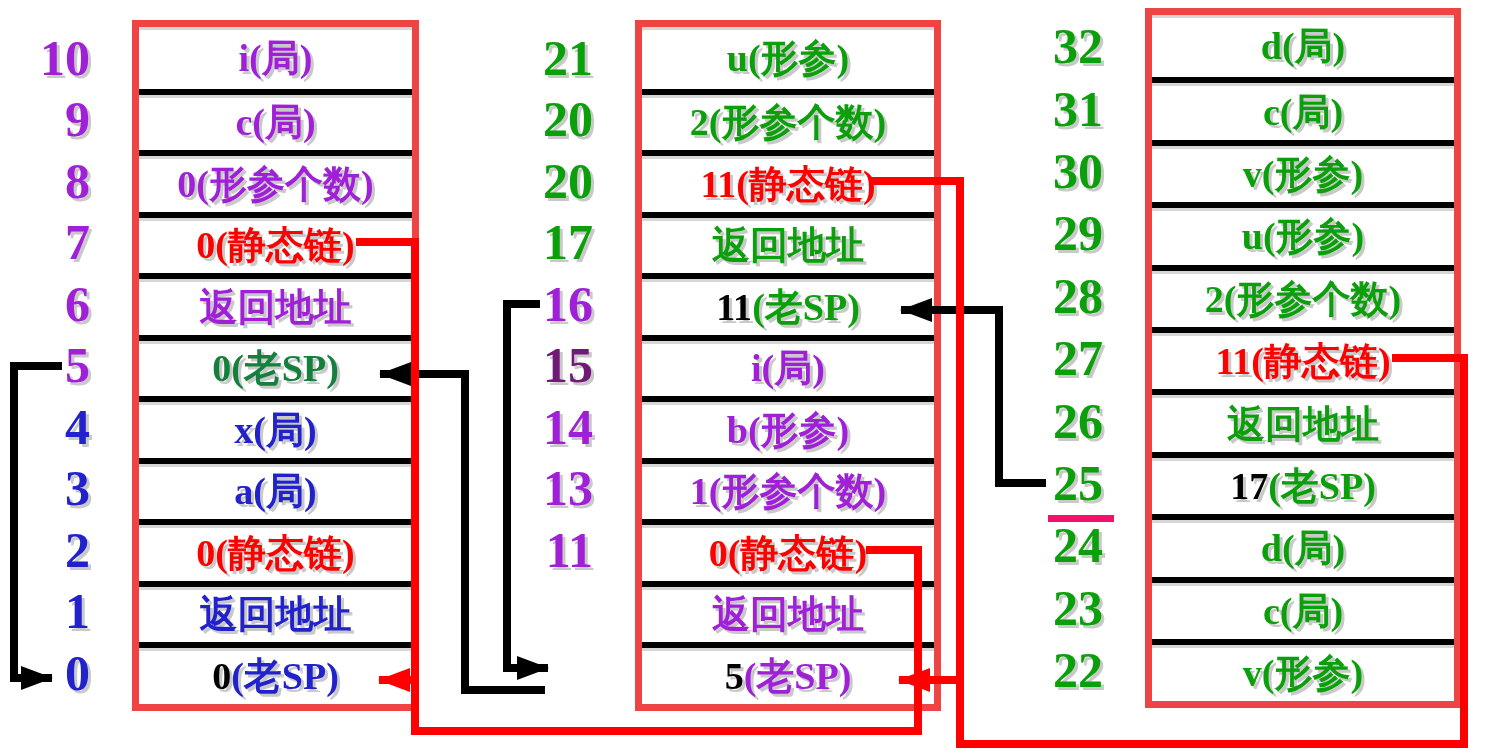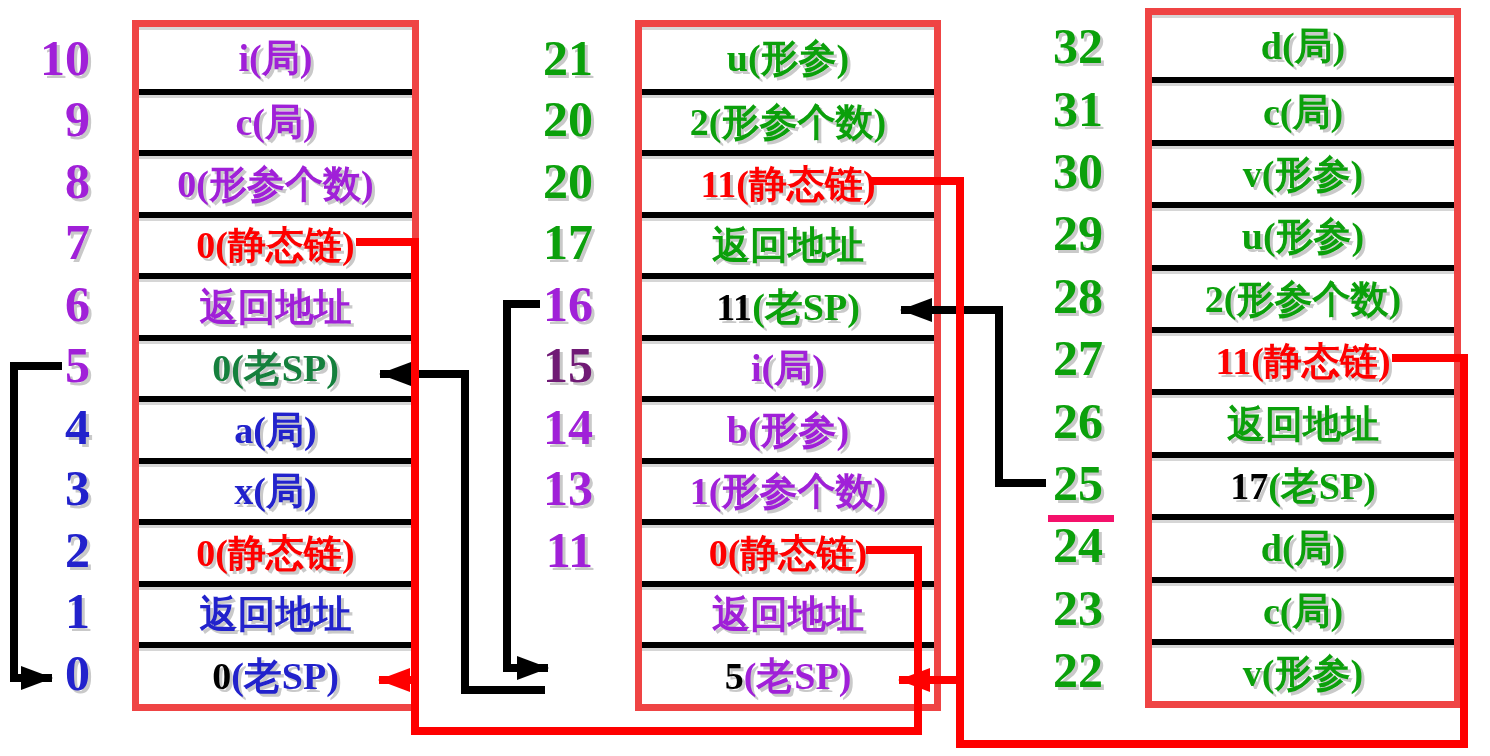--- a/index.html
+++ b/index.html
@@ -73,24 +73,24 @@
         <div class="cell sep">
           <span style="color: rgb(254, 0, 0);">0(静态链)</span>
         </div>
         <div class="cell sep">
           <span style="color: rgb(160, 32, 216);">返回地址</span>
         </div>
         <div class="cell sep">
           <span style="color: #15803d;">0(老SP)</span>
         </div>
         <div class="cell sep">
+          <span style="color: rgb(34, 34, 204);">x(局)</span>
+        </div>
+        <div class="cell sep">
           <span style="color: rgb(34, 34, 204);">a(局)</span>
-        </div>
-        <div class="cell sep">
-          <span style="color: rgb(34, 34, 204);">x(局)</span>
         </div>
         <div class="cell sep">
           <span style="color: rgb(254, 0, 0);">0(静态链)</span>
         </div>
         <div class="cell sep">
           <span style="color: rgb(34, 34, 204);">返回地址</span>
         </div>
         <div class="cell sep">
           <span style="color: rgb(0, 0, 0);">0</span>
           <span style="color: rgb(34, 34, 204);">(老SP)</span>

